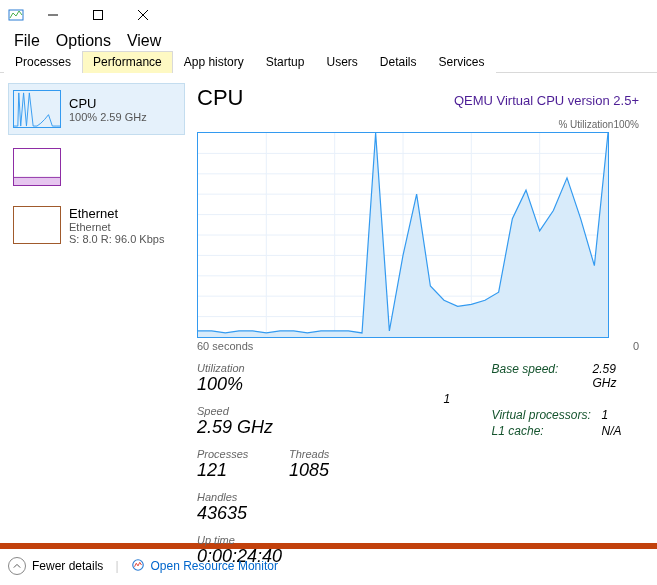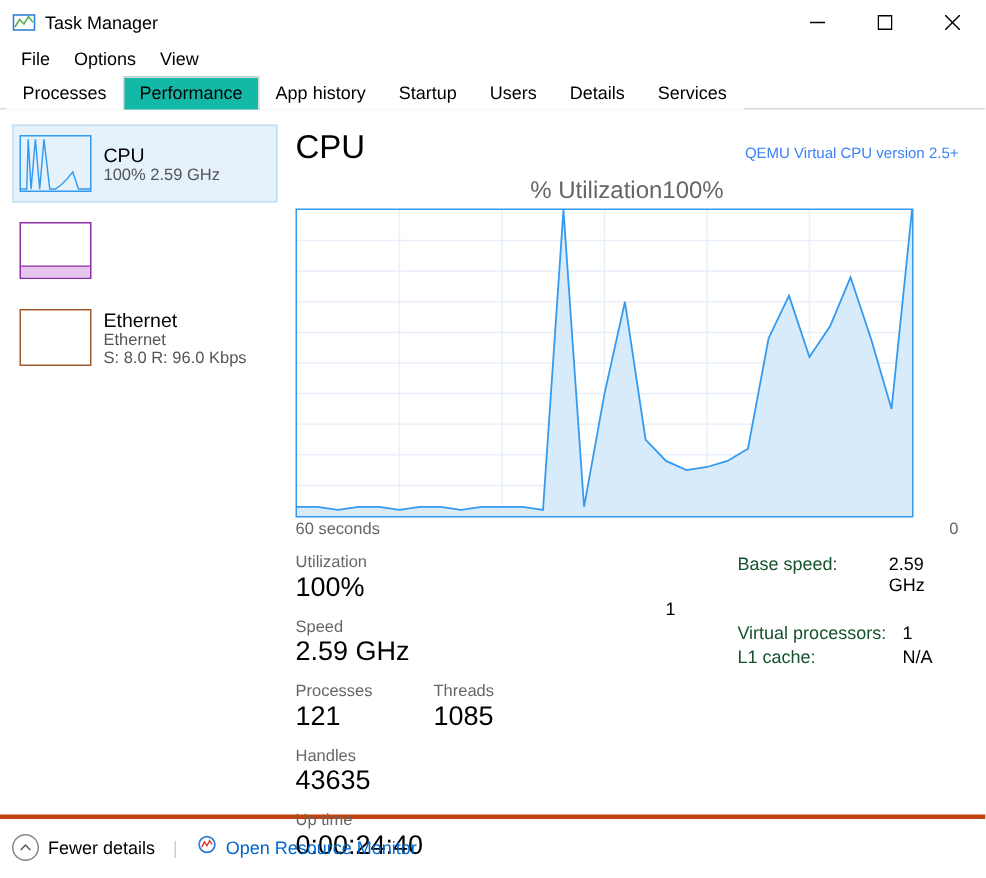--- a/index.html
+++ b/index.html
@@ -4,64 +4,63 @@
 <style>
 * { box-sizing: border-box; margin: 0; padding: 0; font-family: "Segoe UI", Arial, sans-serif; }
 body { background: #fff; width: 657px; height: 585px; overflow: hidden; font-size: 12px; color: #000; }
 .titlebar { height: 30px; display: flex; align-items: center; padding-left: 8px; }
 .titlebar .icon { width: 16px; height: 16px; margin-right: 6px; }
 .titlebar .title { flex: 1; font-size: 12px; }
 .winbtns { display: flex; }
 .winbtn { width: 45px; height: 30px; display: flex; align-items: center; justify-content: center; }
 .winbtn svg { width: 10px; height: 10px; }
 .menubar { height: 20px; display: flex; padding-left: 6px; gap: 0; }
-.menuitem { padding: 2px 8px; font-size: 12px; }
+.menuitem { padding: 2px 8px; font-size: 16px; }
 .tabs { display: flex; border-bottom: 1px solid #d9d9d9; padding-left: 4px; height: 23px; }
 .tab { padding: 3px 10px; font-size: 12px; border: 1px solid transparent; border-bottom: none; position: relative; top: 1px; background: #fff; }
-.tab.active { border-color: #d9d9d9; background: #14b8a6; }
+.tab.active { border-color: #d9d9d9; background: #fef9c3; }
 .body { display: flex; height: 470px; }
 .sidebar { width: 192px; padding: 10px 6px 0 8px; }
 .side-item { display: flex; align-items: center; padding: 6px 4px; border: 1px solid transparent; margin-bottom: 6px; height: 52px; }
 .side-item.selected { background: #e5f1fb; border: 1px solid #c4ddef; }
 .thumb { width: 48px; height: 38px; border: 1px solid; margin-right: 8px; position: relative; flex-shrink: 0; }
 .side-text .name { font-size: 13px; }
 .side-text .sub { font-size: 11px; color: #555; }
 .main { flex: 1; padding: 12px 18px 0 6px; }
 .main-header { display: flex; justify-content: space-between; align-items: baseline; margin-bottom: 8px; }
 .main-title { font-size: 22px; font-weight: 400; }
-.main-sub { font-size: 10px; color: #3b82f6; }
-.chart-labels { display: flex; justify-content: center; font-size: 16px; color: #666; margin-bottom: 2px; }
+.main-sub { font-size: 13px; color: #4c1d95; }
+.chart-labels { display: flex; justify-content: flex-end; font-size: 10px; color: #666; margin-bottom: 2px; }
 .chart { width: 412px; height: 206px; border: 1px solid #339af0; position: relative; }
 .chart-bottom { display: flex; justify-content: space-between; font-size: 11px; color: #666; margin-top: 2px; margin-bottom: 10px; align-items: center; }
-.stats { display: flex; gap: 50px; }
+.stats { display: flex; gap: 50px; font-style: italic; }
 .stats-left { display: flex; flex-wrap: wrap; width: 210px; }
 .stat { margin-right: 22px; margin-bottom: 10px; }
 .stat .label { font-size: 11px; color: #666; }
 .stat .value { font-size: 18px; }
 .stats-right { font-size: 12px; }
 .stats-right .row { display: flex; margin-bottom: 2px; }
 .stats-right .k { width: 110px; color: #14532d; margin-left: 48px; }
 .stats-right .v { }
-.footer { border-top: 3px solid #c2410c; height: 40px; display: flex; align-items: center; padding-left: 8px; gap: 6px; font-size: 12px; }
+.footer { border-top: 6px solid #c2410c; height: 40px; display: flex; align-items: center; padding-left: 8px; gap: 6px; font-size: 12px; }
 .footer .sep { color: #ccc; margin: 0 6px; }
 .link { color: #0066cc; }
 .circle-btn { width: 18px; height: 18px; border: 1px solid #888; border-radius: 50%; display: flex; align-items: center; justify-content: center; }
 svg.spark { position: absolute; top: 0; left: 0; width: 100%; height: 100%; }
 </style>
 </head>
 <body>
 
 <div class="titlebar">
   <span class="icon">
     <svg viewBox="0 0 16 16">
         <rect x="1" y="3" width="14" height="10" fill="none" stroke="#2b7cd3" stroke-width="1"></rect>
         <polyline points="2,11 5,6 8,9 11,4 14,8" fill="none" stroke="#4caf50" stroke-width="1"></polyline>
       </svg>
   </span>
-  <span class="title">Task Manager</span>
   <div class="winbtns">
     <div class="winbtn">
         <svg viewBox="0 0 10 10">
           <line x1="0" y1="5" x2="10" y2="5" stroke="#000" stroke-width="1"></line>
         </svg>
       </div>
     <div class="winbtn">
         <svg viewBox="0 0 10 10">
           <rect x="0.5" y="0.5" width="9" height="9" fill="none" stroke="#000" stroke-width="1"></rect>
         </svg>

